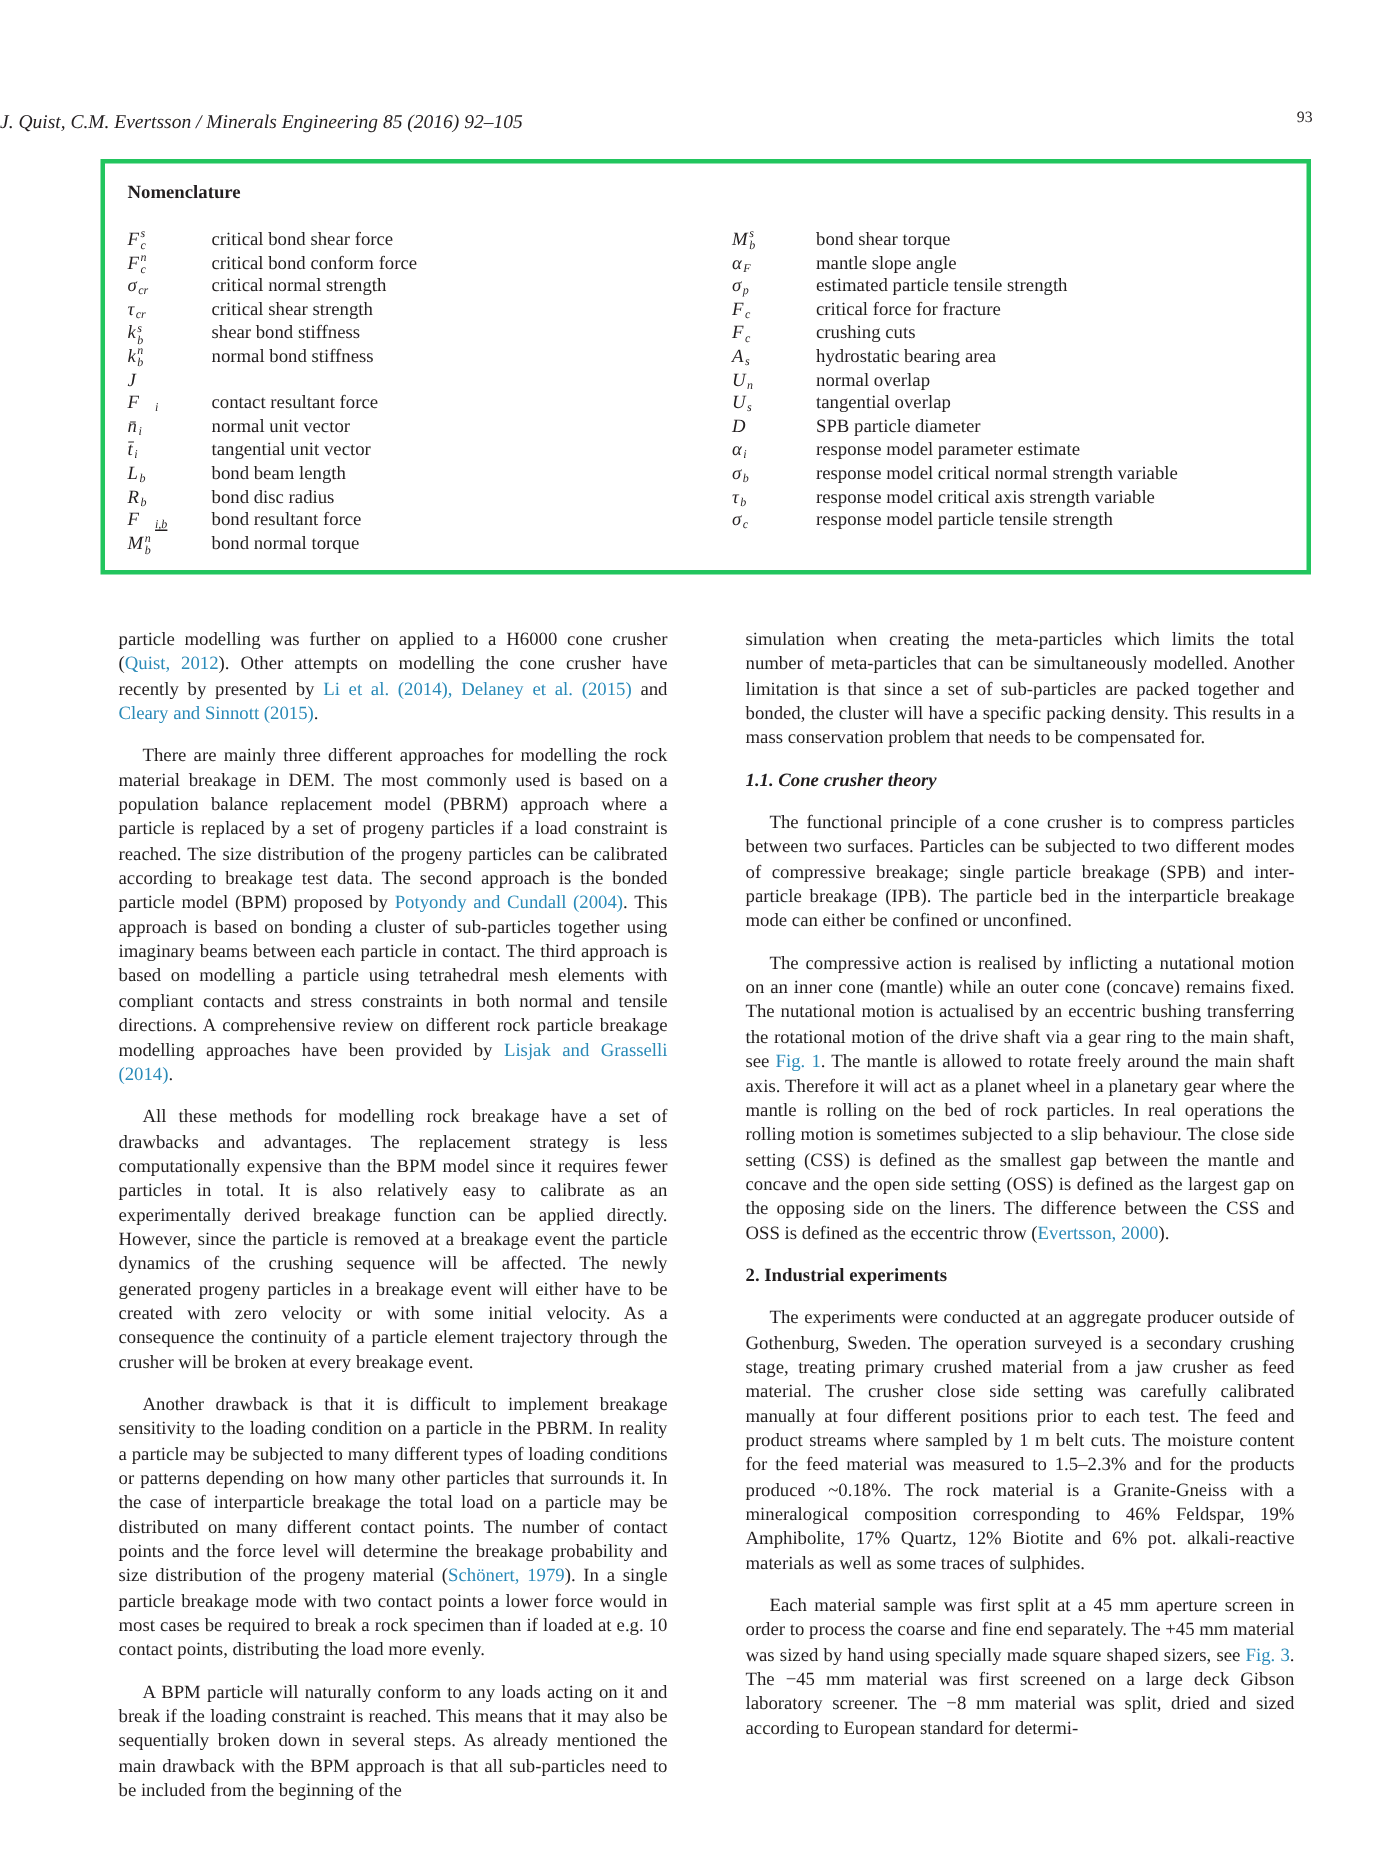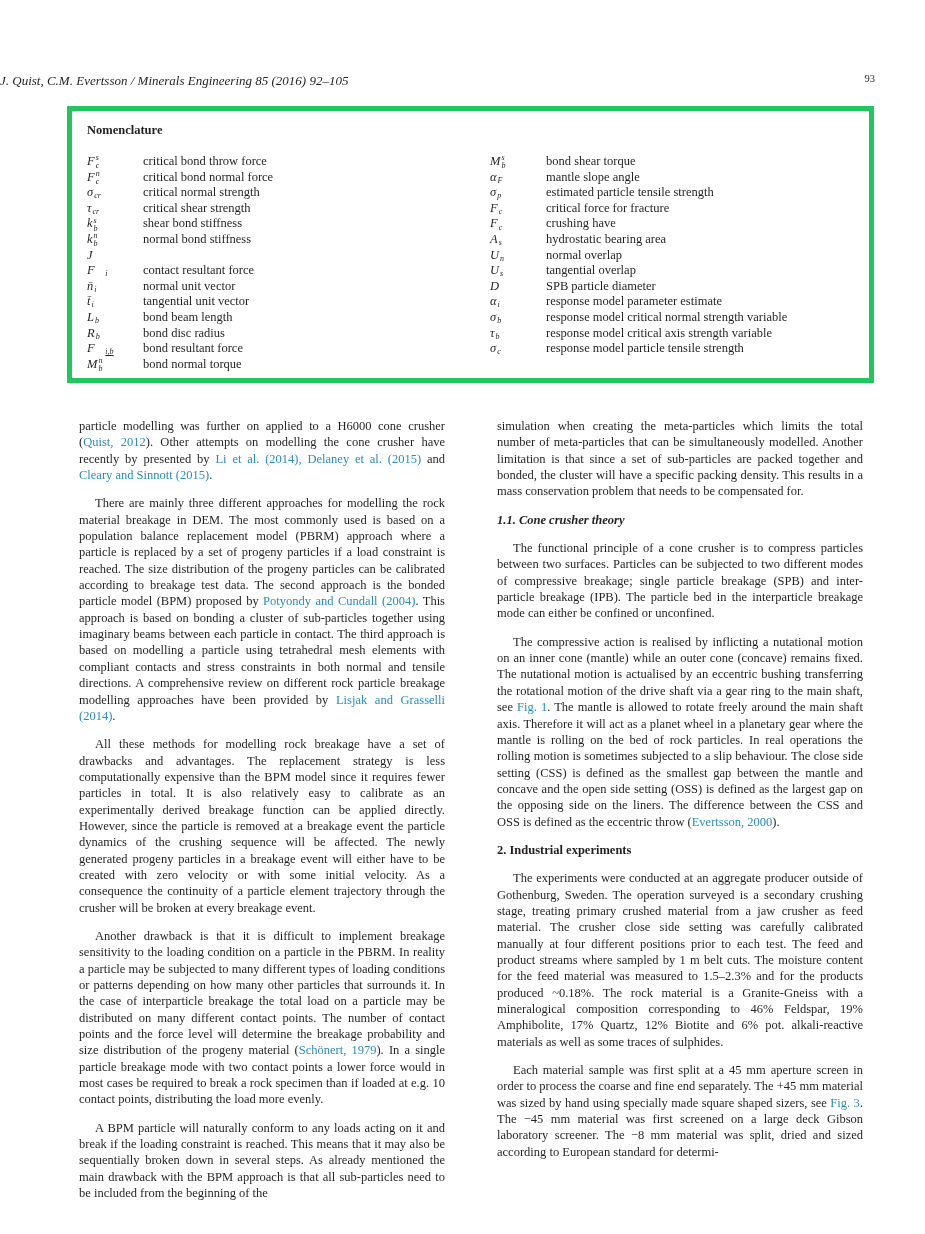--- a/index.html
+++ b/index.html
@@ -10,21 +10,21 @@
   }
   .running-head {
     position: absolute; top: 73px; left: 0; width: 925px;
     font-size: 13px; font-style: italic; text-align: left;
   }
   .page-num {
     position: absolute; top: 73px; right: 50px; font-size: 10.5px;
   }
   .nomenclature-box {
     position: absolute; left: 67px; top: 106px; width: 807px; height: 277px;
-    border: 5px solid #22c55e;
+    border: 3px solid #22c55e;
     box-sizing: border-box;
   }
   .nom-title {
     position: absolute; left: 15px; top: 12px;
     font-weight: bold; font-size: 12.5px;
   }
   .nom-col { position: absolute; top: 43px; }
   .nom-col.left { left: 15px; width: 390px; }
   .nom-col.right { left: 418px; width: 380px; }
   .nom-row { display: flex; height: 15.6px; line-height: 15.6px; font-size: 12.5px; }
@@ -49,28 +49,28 @@
 <div class="page-num">93</div>
 
 <div class="nomenclature-box">
   <div class="nom-title">Nomenclature</div>
   <div class="nom-col left" id="nom-left">
       <div class="nom-row">
         <span class="nom-sym"><span>F</span><span style="display: inline-flex; flex-direction: column; vertical-align: middle; font-size: 8px; line-height: 8px; margin-left: 1px;">
             <span>s</span>
             <span>c</span>
           </span></span>
-        <span class="nom-def">critical bond throw force</span>
+        <span class="nom-def">critical bond shear force</span>
       </div>
       <div class="nom-row">
         <span class="nom-sym"><span>F</span><span style="display: inline-flex; flex-direction: column; vertical-align: middle; font-size: 8px; line-height: 8px; margin-left: 1px;">
             <span>n</span>
             <span>c</span>
           </span></span>
-        <span class="nom-def">critical bond normal force</span>
+        <span class="nom-def">critical bond conform force</span>
       </div>
       <div class="nom-row">
         <span class="nom-sym"><span>σ</span><span style="display: inline-flex; flex-direction: column; vertical-align: middle; font-size: 8px; line-height: 8px; margin-left: 1px;">
             <span style="margin-top: 6px;">cr</span>
           </span></span>
         <span class="nom-def">critical normal strength</span>
       </div>
       <div class="nom-row">
         <span class="nom-sym"><span>τ</span><span style="display: inline-flex; flex-direction: column; vertical-align: middle; font-size: 8px; line-height: 8px; margin-left: 1px;">
             <span style="margin-top: 6px;">cr</span>
@@ -161,21 +161,21 @@
       <div class="nom-row">
         <span class="nom-sym"><span>F</span><span style="display: inline-flex; flex-direction: column; vertical-align: middle; font-size: 8px; line-height: 8px; margin-left: 1px;">
             <span style="margin-top: 6px;">c</span>
           </span></span>
         <span class="nom-def">critical force for fracture</span>
       </div>
       <div class="nom-row">
         <span class="nom-sym"><span>F</span><span style="display: inline-flex; flex-direction: column; vertical-align: middle; font-size: 8px; line-height: 8px; margin-left: 1px;">
             <span style="margin-top: 6px;">c</span>
           </span></span>
-        <span class="nom-def">crushing have</span>
+        <span class="nom-def">crushing cuts</span>
       </div>
       <div class="nom-row">
         <span class="nom-sym"><span>A</span><span style="display: inline-flex; flex-direction: column; vertical-align: middle; font-size: 8px; line-height: 8px; margin-left: 1px;">
             <span style="margin-top: 6px;">s</span>
           </span></span>
         <span class="nom-def">hydrostatic bearing area</span>
       </div>
       <div class="nom-row">
         <span class="nom-sym"><span>U</span><span style="display: inline-flex; flex-direction: column; vertical-align: middle; font-size: 8px; line-height: 8px; margin-left: 1px;">
             <span style="margin-top: 6px;">n</span>

